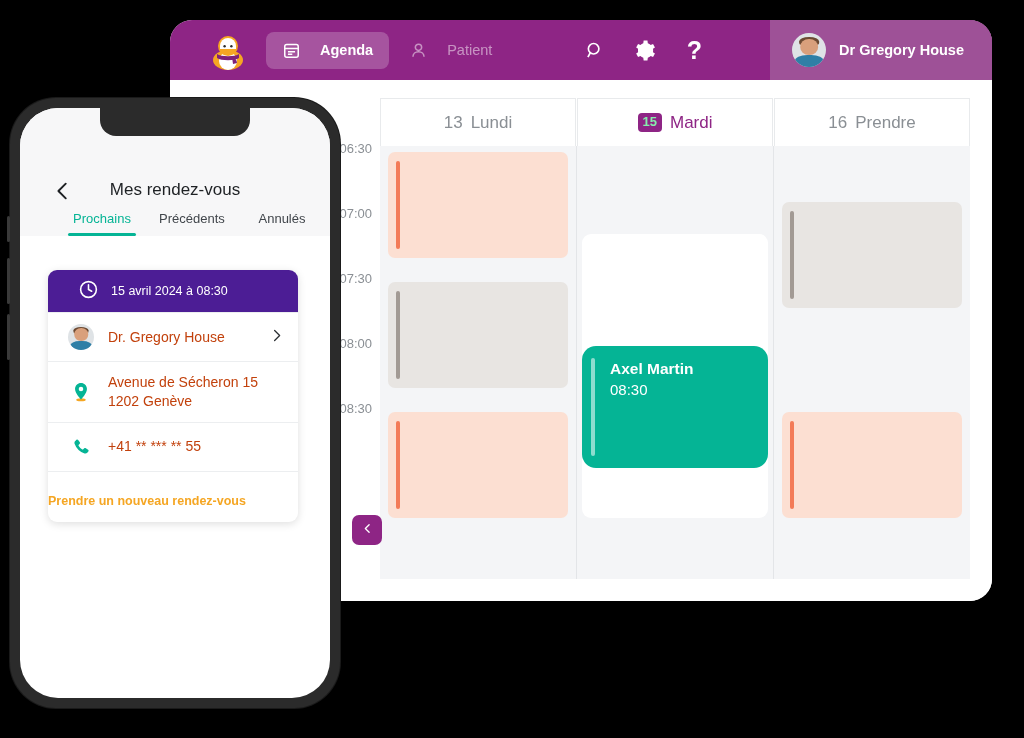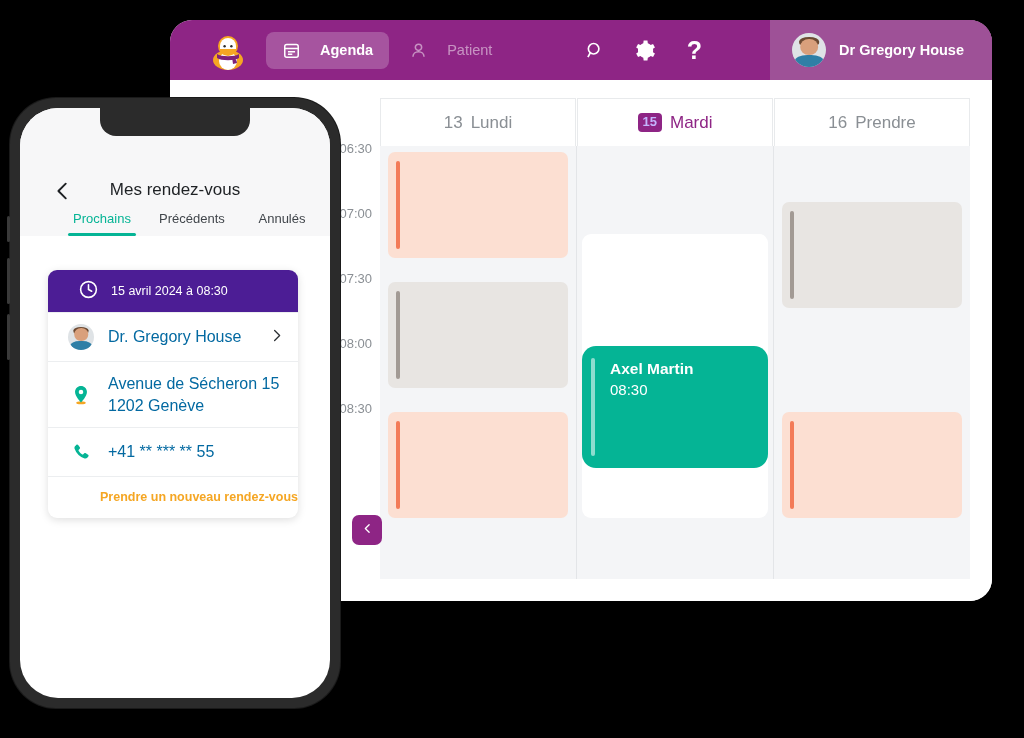--- a/index.html
+++ b/index.html
@@ -197,21 +197,21 @@
     display: flex;
     align-items: center;
     justify-content: center;
     gap: 8px;
     font-size: 17px;
     color: #8a8f94;
   }
   .day-head.today { color: #8E2585; }
   .day-badge {
     background: #8E2585;
-    color: #c4b5fd;
+    color: #86efac;
     font-size: 13px;
     font-weight: bold;
     border-radius: 4px;
     padding: 2px 5px;
     line-height: 1.15;
   }
 
   .evt {
     position: absolute;
     left: 8px;
@@ -399,32 +399,32 @@
     border-top: 1px solid #eceef0;
     position: relative;
   }
   .appt-row:first-of-type { border-top: none; }
   .appt-row .ico {
     width: 26px; height: 26px;
     flex: 0 0 auto;
     display: flex; align-items: center; justify-content: center;
   }
   .appt-row .txt {
-    font-size: 16px;
-    color: #0369a1;
+    font-size: 14px;
+    color: #c2410c;
     line-height: 1.35;
   }
   .appt-row .chev {
     margin-left: auto;
     color: #2c3034;
   }
   .appt-cta {
     border-top: 1px solid #eceef0;
-    text-align: right;
-    padding: 13px 0 14px;
+    text-align: left;
+    padding: 22px 0 14px;
     color: #F5A623;
     font-size: 12.5px;
     font-weight: bold;
     cursor: pointer;
   }
 </style>
 </head>
 <body>
 
 <div id="stage">

